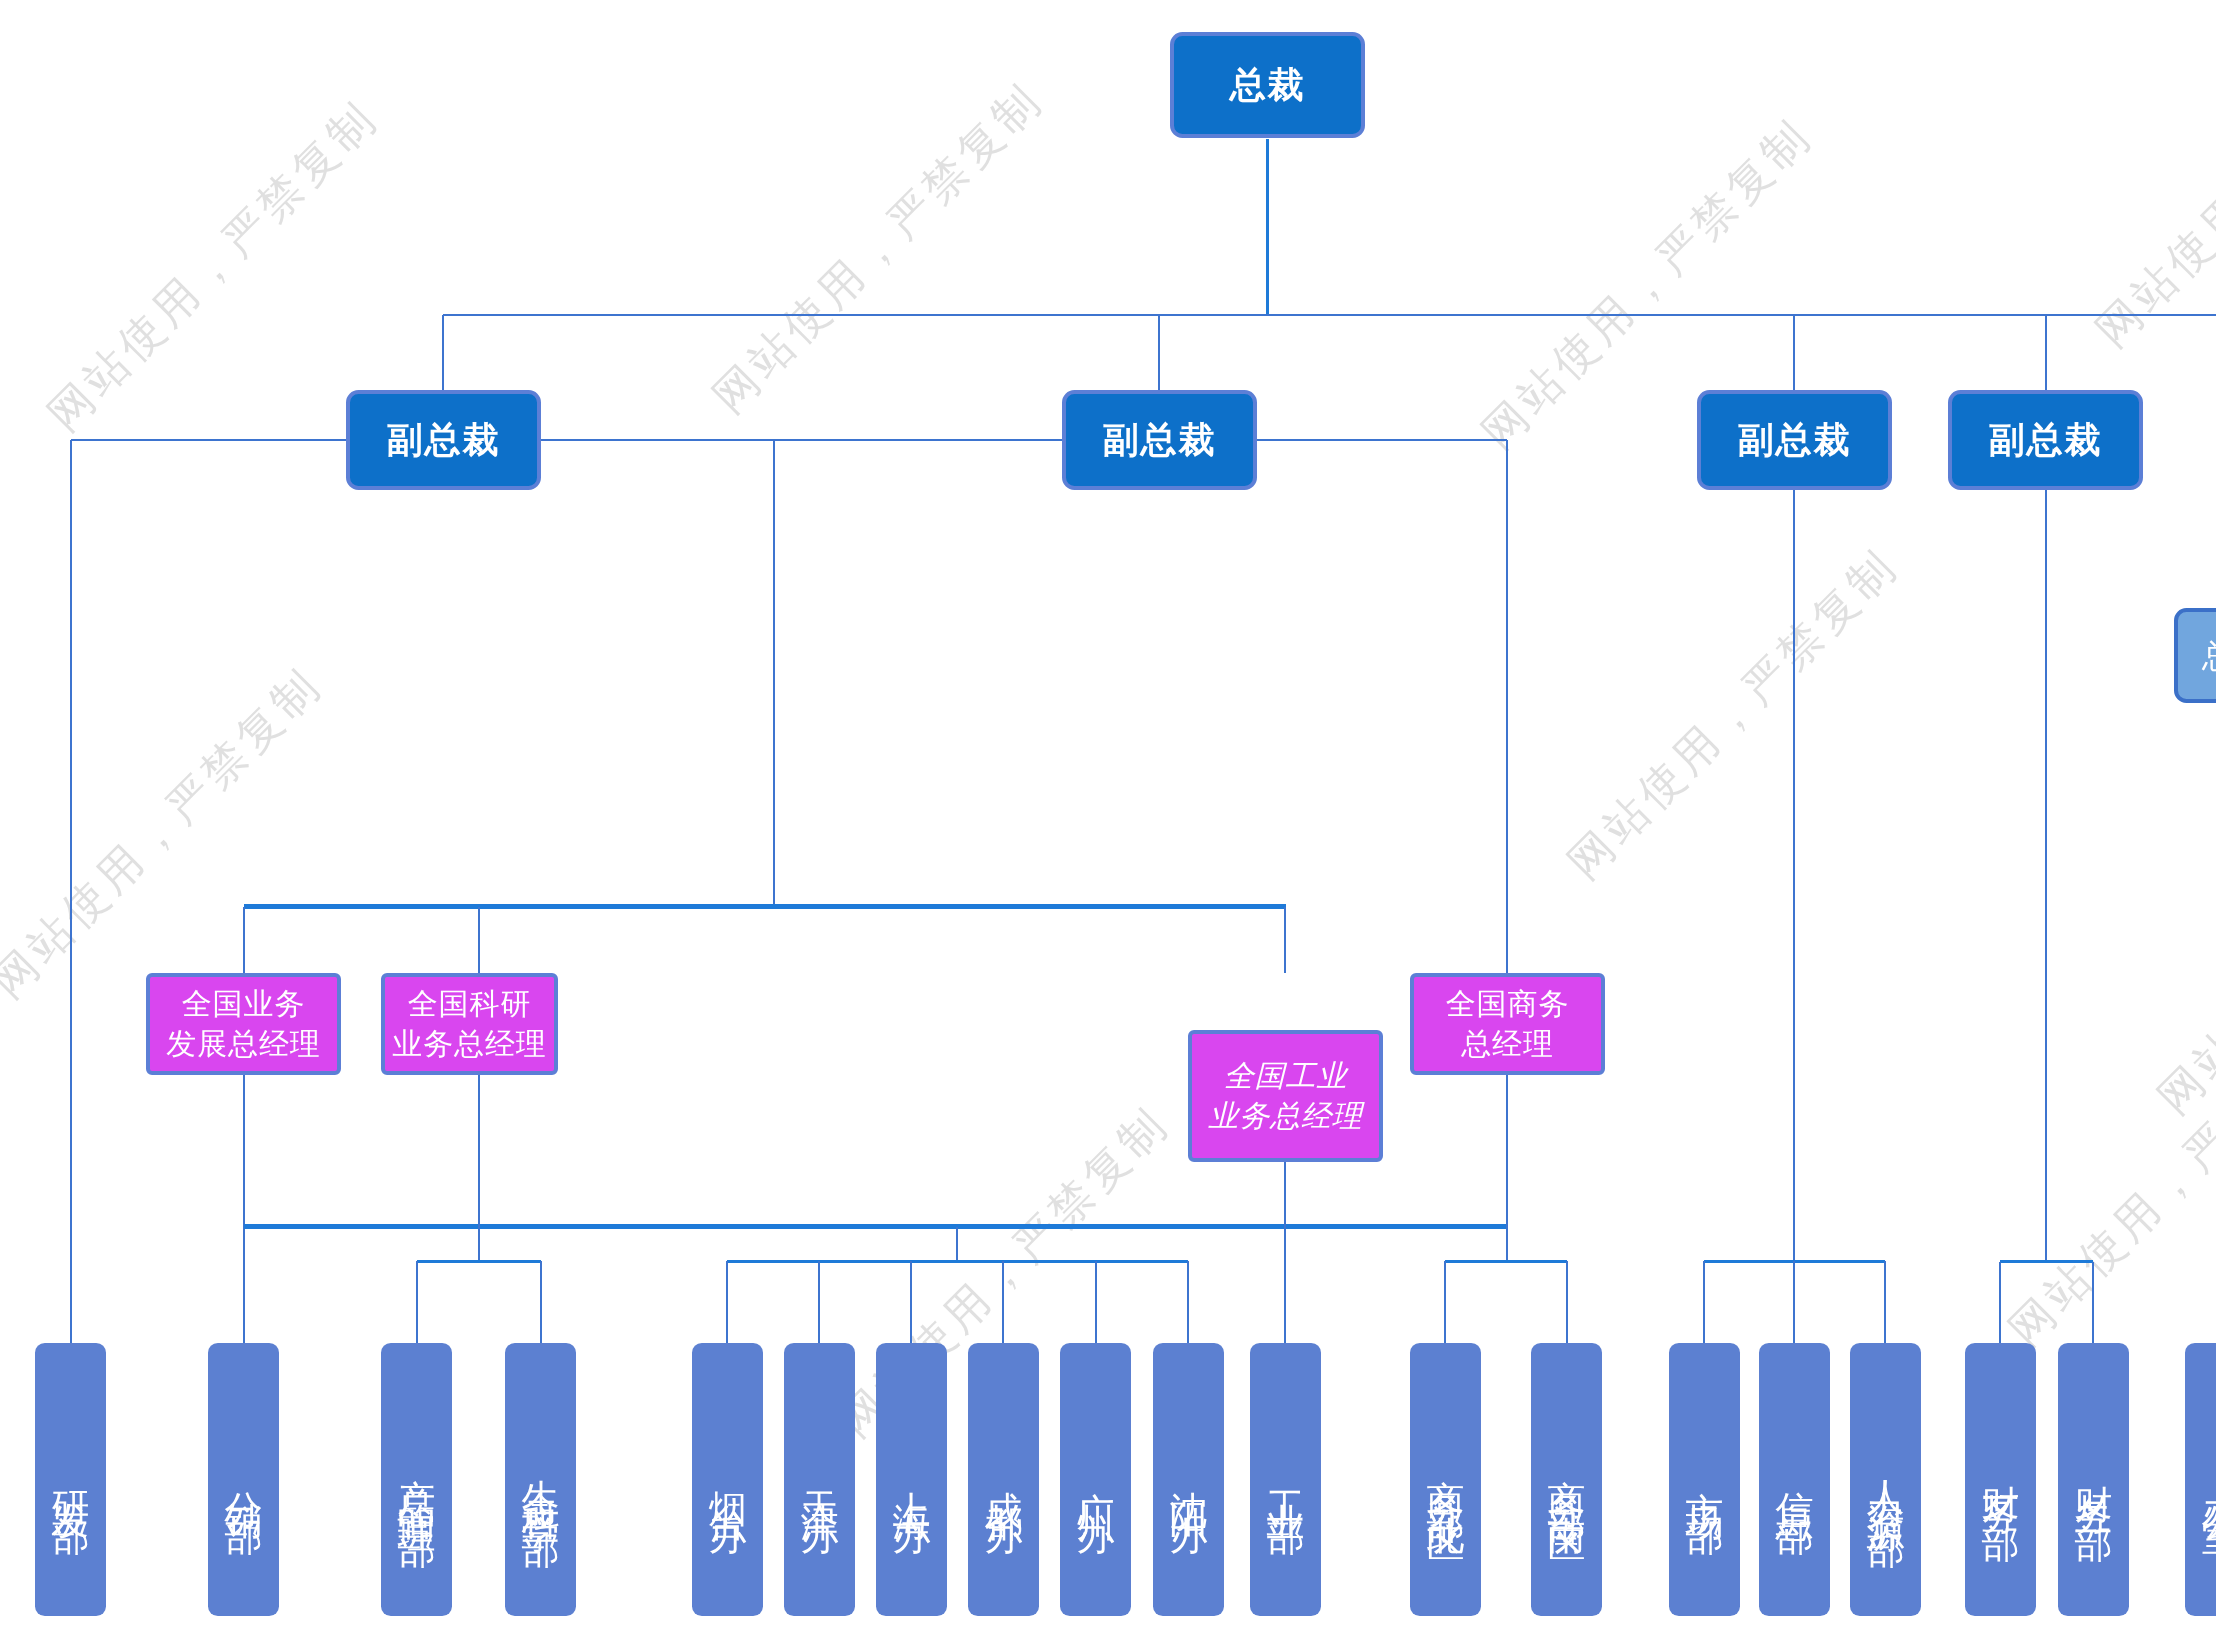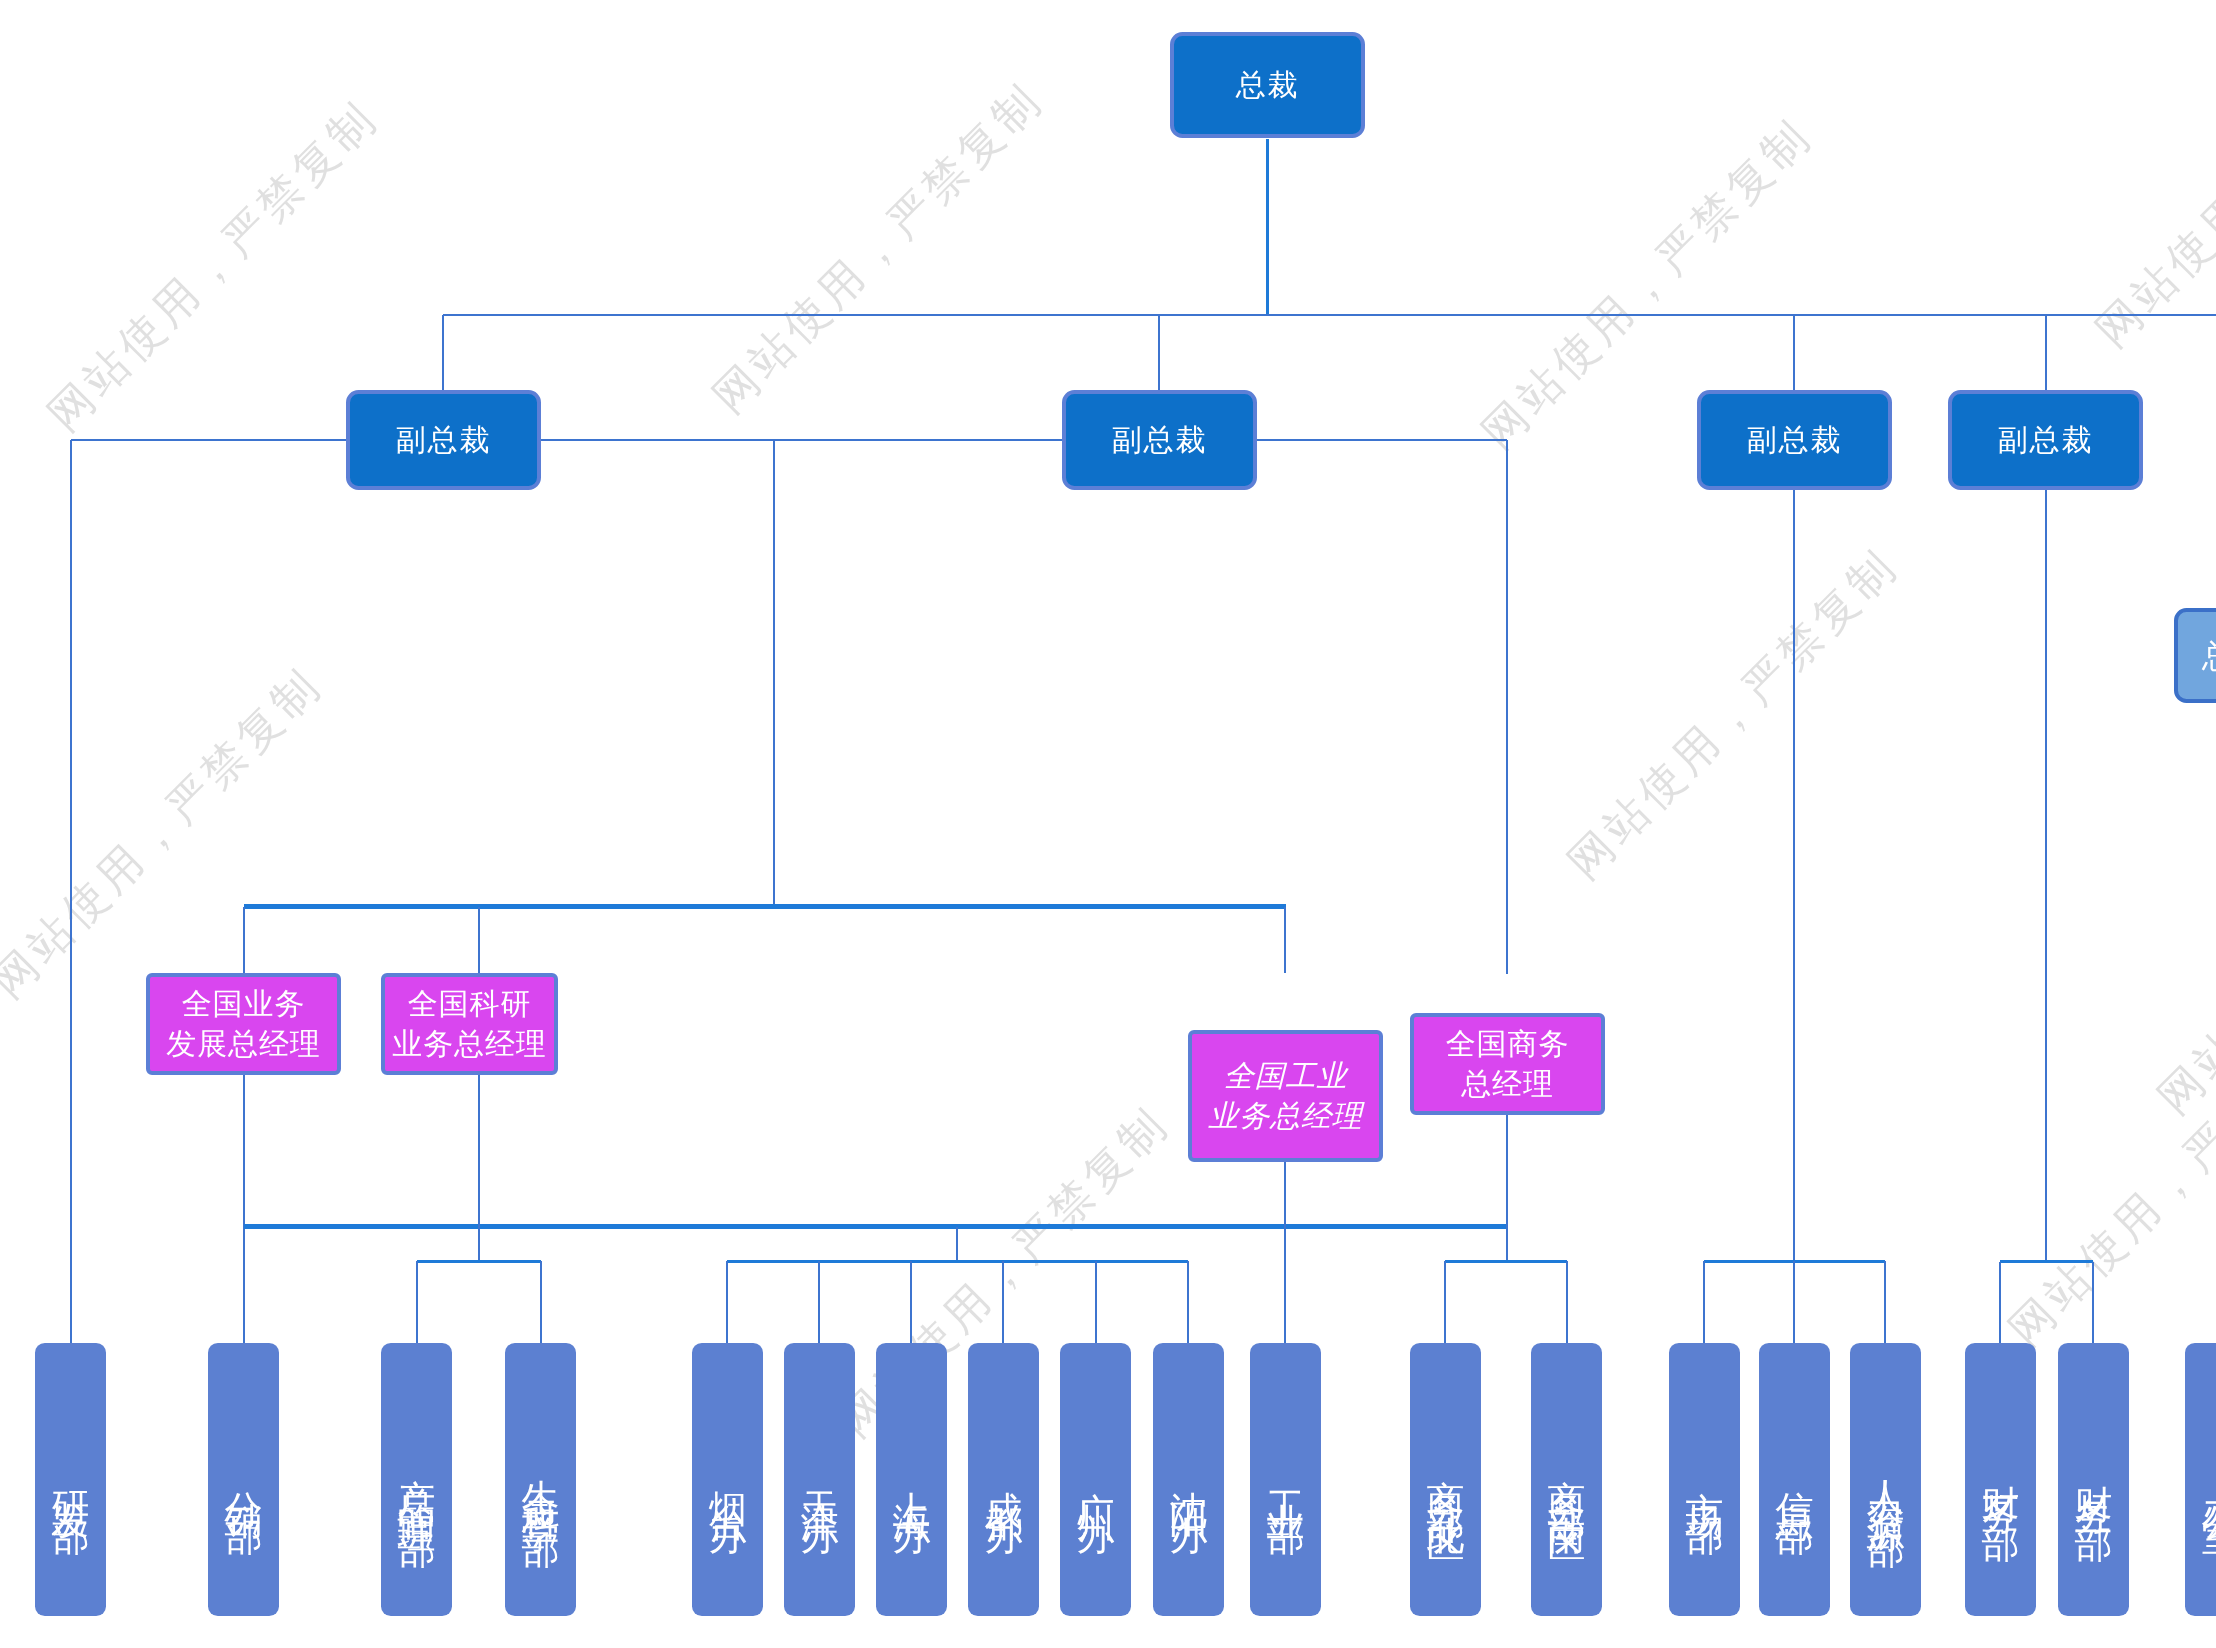--- a/index.html
+++ b/index.html
@@ -15,21 +15,21 @@
   .edge{position:absolute;z-index:1;}
   .e-thin{background:#3d74cf;}
   .e-med{background:#1e7ad8;}
   .e-thick{background:#1e7ad8;}
 
   
   .node{position:absolute;z-index:2;box-sizing:border-box;display:flex;
         align-items:center;justify-content:center;color:#ffffff;text-align:center;}
   .node .label{white-space:pre-line;line-height:1.32;}
   .n-exec{background:#0d70c9;border:4.4px solid #5c7fd6;border-radius:12.4px;}
-  .n-exec .label{font-size:30px;letter-spacing:1.8px;}
+  .n-exec .label{font-size:36px;letter-spacing:1.8px;font-weight:bold;}
   .n-gm{background:#d946ef;border:4.4px solid #5c7fd6;border-radius:6px;}
   .n-gm .label{font-size:30px;letter-spacing:0.9px;}
   .n-assist{background:#71a6de;border:4.4px solid #3b70c8;border-radius:12.4px;}
   .n-assist .label{font-size:33px;letter-spacing:1.8px;}
   .n-dept{background:#5c80d1;border:none;border-radius:9.8px;}
   .n-dept .label{writing-mode:vertical-rl;text-orientation:upright;
                  font-size:38px;letter-spacing:0.32em;line-height:1;}
 </style>
 </head>
 <body>
@@ -116,21 +116,21 @@
 发展总经理</span>
       </div>
       <div class="node n-gm" style="left: 381px; top: 973px; width: 177px; height: 102px;">
         <span class="label">全国科研
 业务总经理</span>
       </div>
       <div class="node n-gm" style="left: 1188px; top: 1030px; width: 195px; height: 132px; font-style: italic;">
         <span class="label">全国工业
 业务总经理</span>
       </div>
-      <div class="node n-gm" style="left: 1410px; top: 973px; width: 195px; height: 102px; margin-top: 40px;">
+      <div class="node n-gm" style="left: 1410px; top: 973px; width: 195px; height: 102px;">
         <span class="label">全国商务
 总经理</span>
       </div>
       <div class="node n-dept" style="left: 35px; top: 1343px; width: 71px; height: 273px;">
         <span class="label">研发部</span>
       </div>
       <div class="node n-dept" style="left: 208px; top: 1343px; width: 71px; height: 273px;">
         <span class="label">分销部</span>
       </div>
       <div class="node n-dept" style="left: 381px; top: 1343px; width: 71px; height: 273px;">

